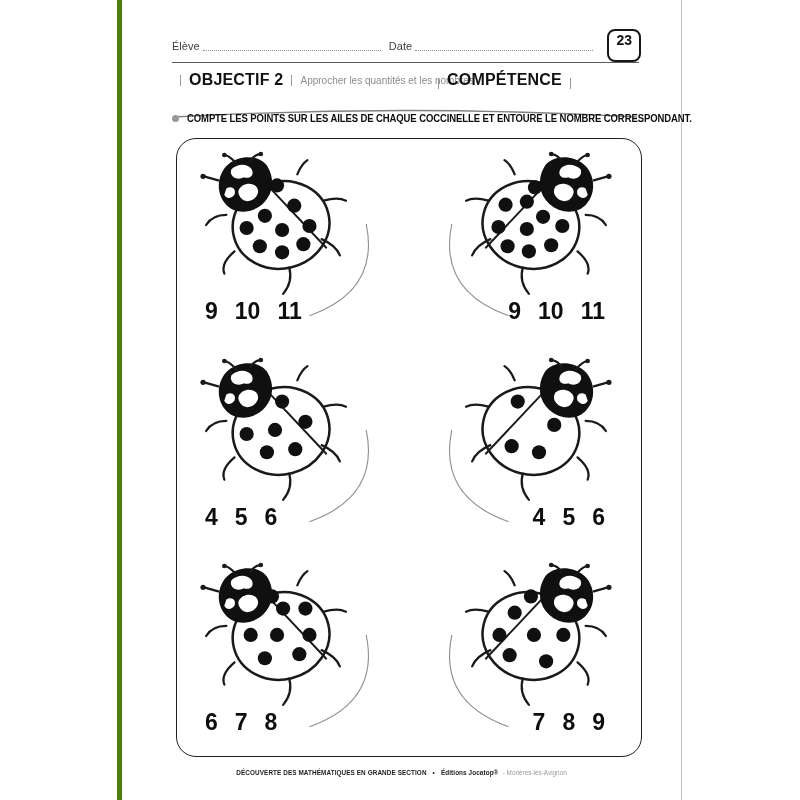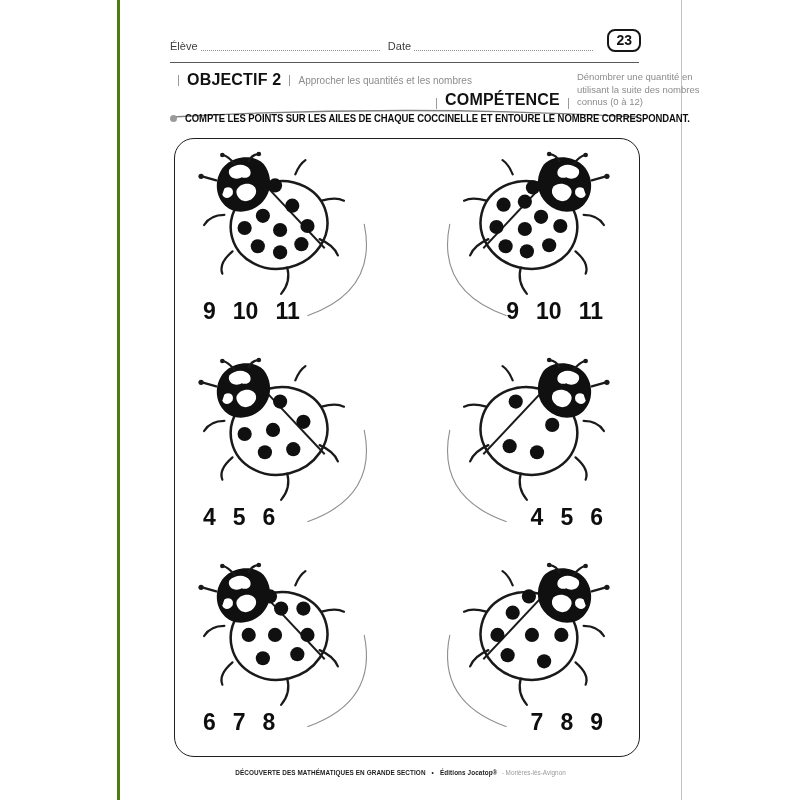--- a/index.html
+++ b/index.html
@@ -1,26 +1,26 @@
 <!DOCTYPE html>
 <html><head>
 <meta charset="utf-8">
 <style>
   * { margin:0; padding:0; box-sizing:border-box; }
   html,body { background:#ffffff; }
   body { width:800px; height:800px; position:relative; font-family:"Liberation Sans", sans-serif; color:#111; overflow:hidden; }
 
   .page { position:absolute; left:117px; top:0; width:565px; height:800px; background:#fff;
-          border-left:3px solid #4d7c0f; border-right:1px solid #c2c2c2; }
+          border-left:5px solid #4d7c0f; border-right:1px solid #c2c2c2; }
 
   
   .head-row { position:absolute; top:29px; left:50px; right:40px; height:24px; display:flex; align-items:flex-end; }
   .field-label { font-size:11px; color:#3d3d3d; line-height:13px; white-space:nowrap; }
   .leader { flex:1; border-bottom:1.6px dotted #8f8f8f; height:10px; margin:0 8px 2px 3px; }
-  .page-badge { align-self:flex-start; border:2.2px solid #161616; border-radius:8px; padding:1px 7px 2px;
+  .page-badge { align-self:flex-start; border:2.2px solid #161616; border-radius:8px; padding:1px 7px 12px;
                 font-weight:bold; font-size:14px; color:#111; margin-left:6px; }
 
   .rule { position:absolute; top:62px; left:50px; right:42px; height:0; border-top:1.4px solid #5a5a5a; }
 
   
   .obj-row { position:absolute; top:71px; left:50px; right:42px; height:40px; }
   .obj-left { position:absolute; left:0; top:0; display:flex; align-items:center; white-space:nowrap; }
   .obj-right{ position:absolute; left:258px; top:0; display:flex; align-items:flex-end; white-space:nowrap; }
   .vbar { display:inline-block; width:1px; height:11px; background:#9a9a9a; margin:0 8px; flex:0 0 auto; }
   .vbar.tall { margin-top:2px; }
@@ -89,25 +89,20 @@
     <div class="obj-left">
       <span class="vbar"></span>
       <span class="obj-label">OBJECTIF 2</span>
       <span class="vbar"></span>
       <span class="obj-text">Approcher les quantités et les nombres</span>
     </div>
     <div class="obj-right">
       <span class="vbar tall"></span>
       <span class="obj-label">COMPÉTENCE</span>
       <span class="vbar tall"></span>
-      <span class="comp-lines">
-        <span>Dénombrer une quantité en</span><br>
-        <span>utilisant la suite des nombres</span><br>
-        <span>connus (0 à 12)</span>
-      </span>
     </div>
   </div>
 
   <div class="arc-top">
     <svg viewBox="0 0 472 14" preserveAspectRatio="none">
         <path d="M4,12 Q236,-1 468,12" fill="none" stroke="#808080" stroke-width="1.3"></path>
       </svg>
   </div>
 
   <div class="instr">

